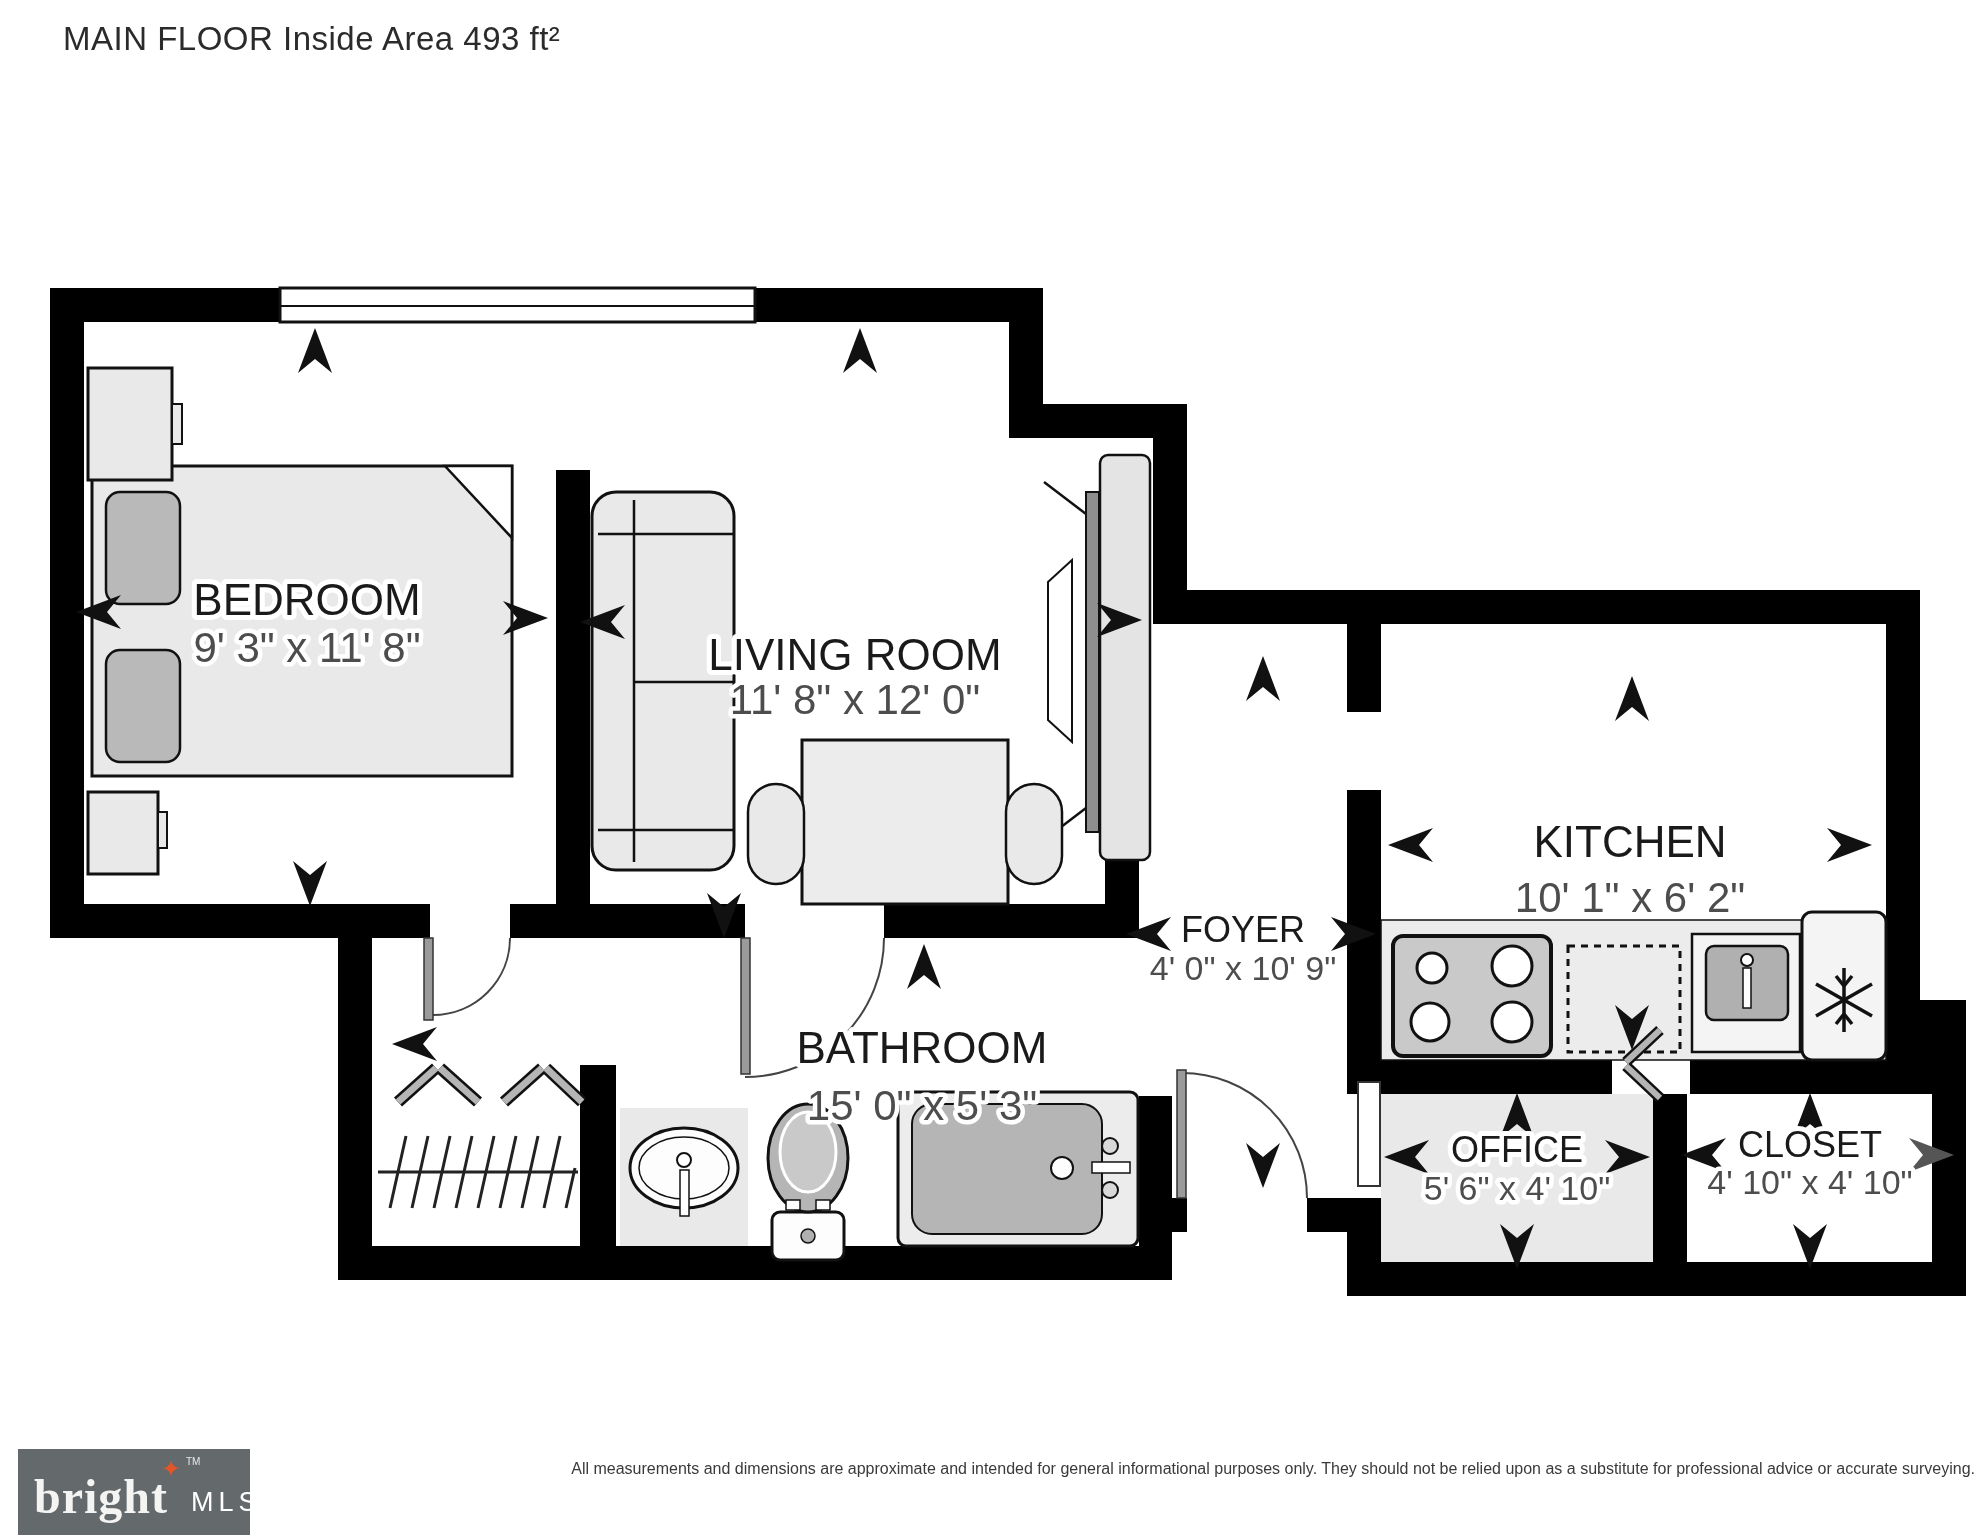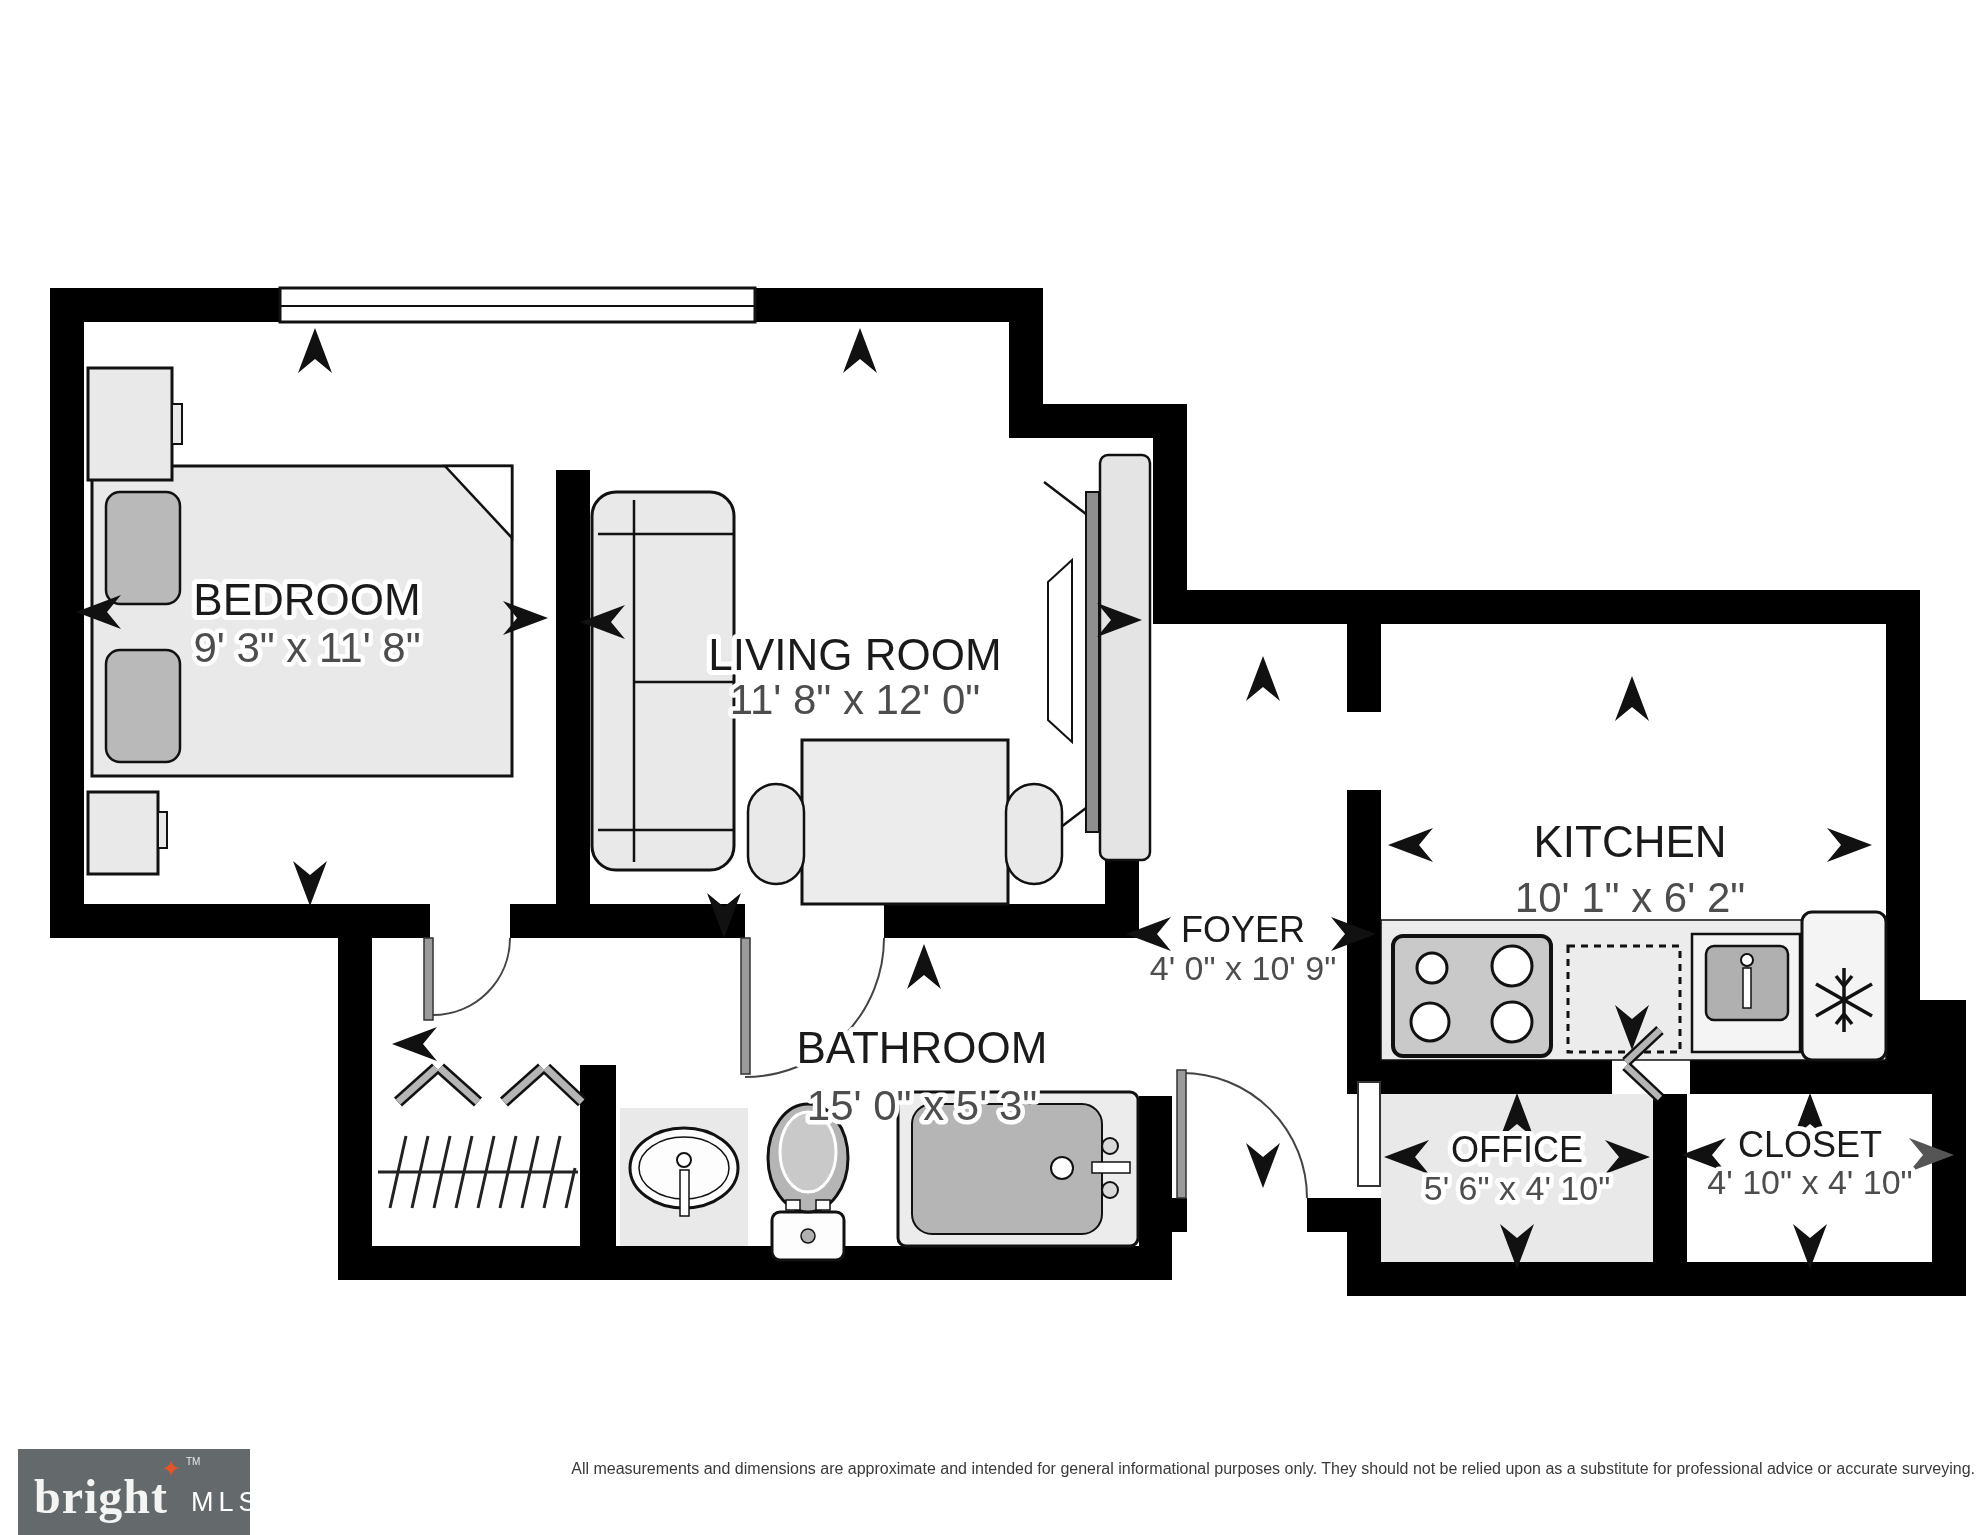--- a/index.html
+++ b/index.html
@@ -19,20 +19,21 @@
   .logo-star{position:absolute;left:143px;top:8px;color:#e0562a;font-size:24px;line-height:1;}
   .logo-tm{position:absolute;left:168px;top:8px;color:#e8e8e8;font-size:10px;line-height:1;text-align:center;}
   .logo-mls{font-family:"Liberation Sans",sans-serif;font-size:27px;color:#ffffff;
             letter-spacing:5px;margin-left:23px;margin-top:10px;}
   .disclaimer{position:absolute;right:12px;top:1460px;font-size:16px;color:#3a3a3a;white-space:nowrap;}
 </style>
 </head>
 <body>
 
 <div class="stage">
+  <div class="title">MAIN FLOOR Inside Area 493 ft²</div>
 
   <svg width="1987" height="1535" viewBox="0 0 1987 1535">
 
     <path d="M50,288 H1043 V404 H1187 V590 H1920 V1000 H1966 V1296 H1347 V1232 H1172 V1280 H338 V938 H50 Z" fill="#000"></path>
 
     <g>
       <rect x="84" y="322" width="472" height="582" fill="#fff"></rect>
       <rect x="556" y="322" width="34" height="148" fill="#fff"></rect>
       <polygon points="590,322 1009,322 1009,438 1153,438 1153,624 1105,624 1105,904 590,904" fill="#fff"></polygon>
       <rect x="1105" y="624" width="34" height="236" fill="#fff"></rect>

